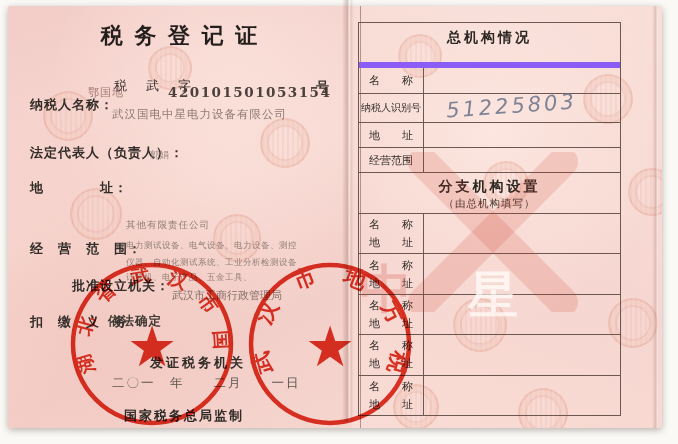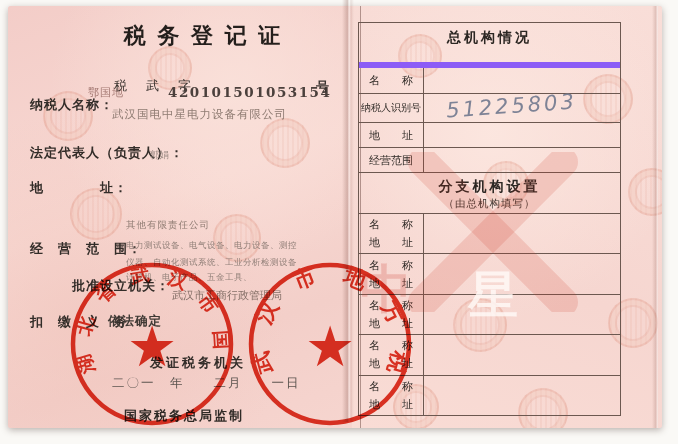--- a/index.html
+++ b/index.html
@@ -38,21 +38,21 @@
   
   .em{
     position:absolute;border-radius:50%;
     border:2px solid rgba(224,148,130,.32);
     box-shadow:inset 0 0 0 5px rgba(248,220,210,.45),inset 0 0 0 7px rgba(224,148,130,.22);
     background:repeating-linear-gradient(90deg,rgba(224,148,130,.12) 0 2px,rgba(224,148,130,0) 2px 5px);
   }
   
   .title{
     position:absolute;left:8px;top:21px;width:344px;text-align:center;
-    font-size:22px;font-weight:bold;color:#241f1c;letter-spacing:2px;padding-left:23px;
+    font-size:22px;font-weight:bold;color:#241f1c;letter-spacing:2px;
   }
   .subtitle{
     position:absolute;left:8px;top:53px;width:344px;text-align:center;
     font-size:14px;font-weight:bold;color:#2a2522;letter-spacing:2px;
   }
   .cn-prefix{position:absolute;left:88px;top:85px;font-size:11px;color:rgba(135,88,82,.75);letter-spacing:1px;}
   .cn-mid{position:absolute;left:114px;top:77px;font-size:13px;font-weight:normal;color:#3a332f;letter-spacing:3px;}
   .cn-num{position:absolute;left:168px;top:84px;font-size:13.5px;font-weight:bold;color:#4b403c;letter-spacing:1.5px;}
   .cn-suffix{position:absolute;left:316px;top:78px;font-size:13px;font-weight:bold;color:#3a332f;}
   .lbl{position:absolute;font-weight:bold;color:#332d29;font-size:13px;letter-spacing:1px;white-space:nowrap;}

